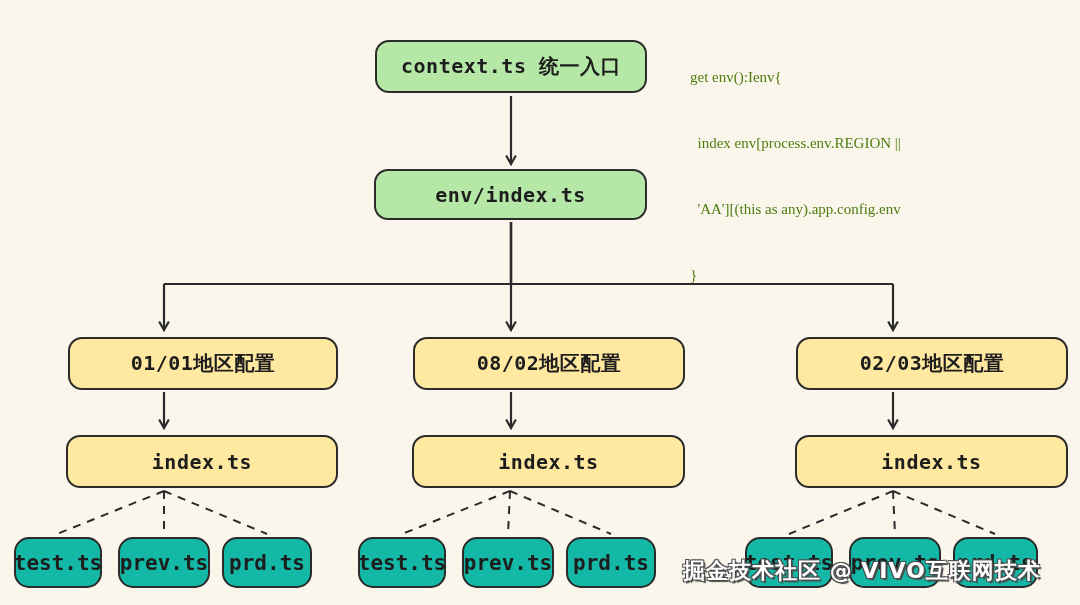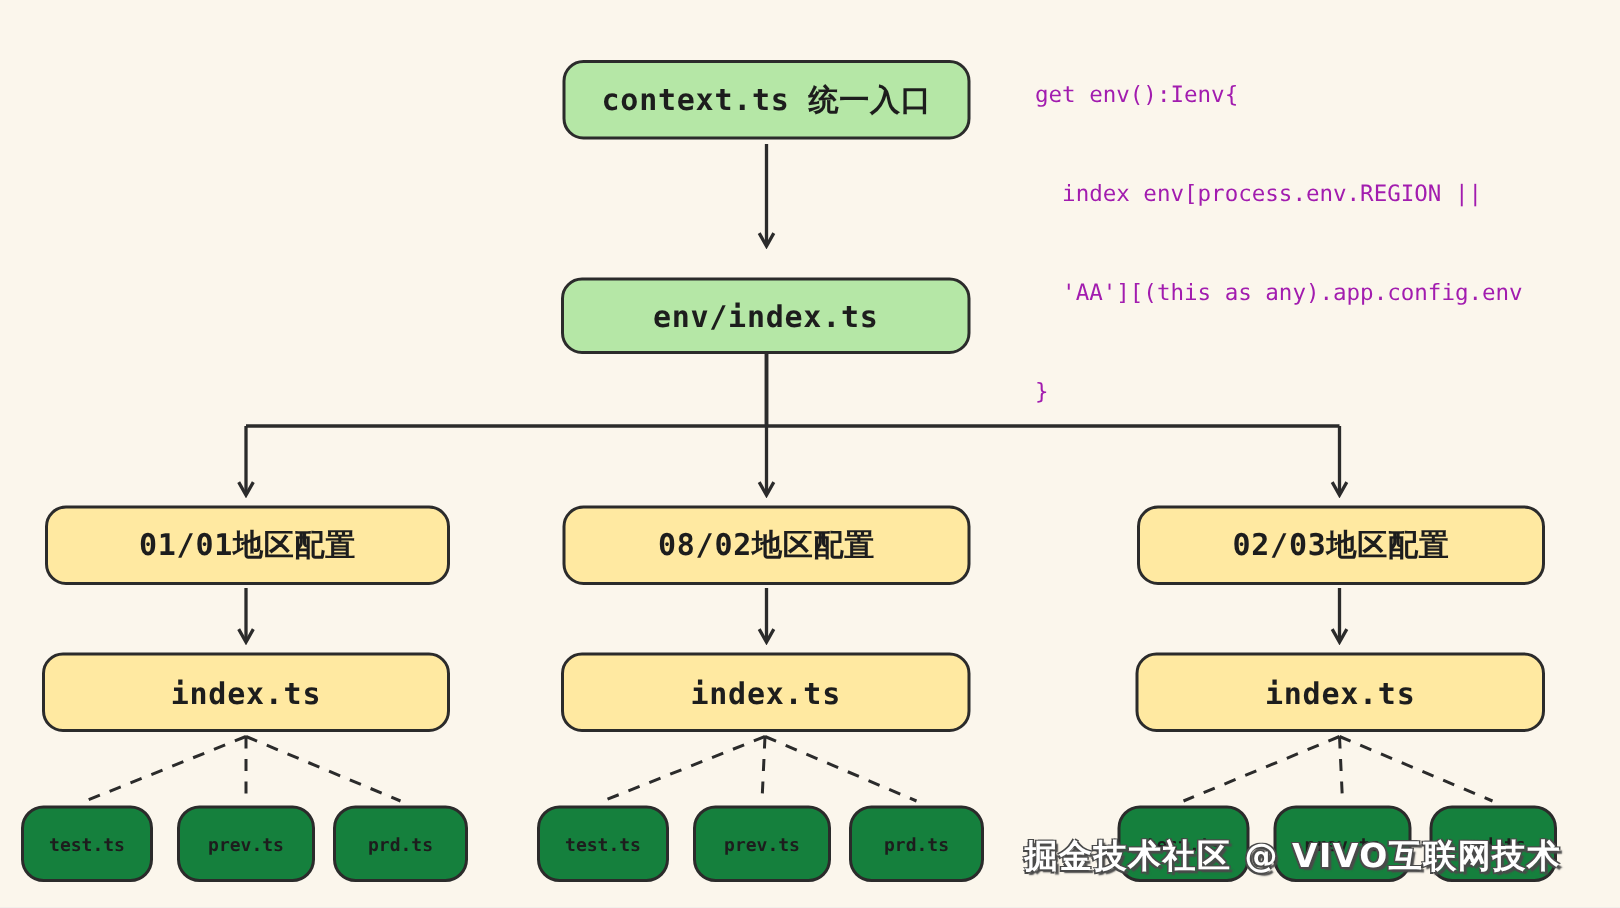--- a/index.html
+++ b/index.html
@@ -23,25 +23,25 @@
     position:absolute;
     display:flex; align-items:center; justify-content:center;
     border:2.5px solid #2b2b2b;
     border-radius:14px;
     font-weight:bold;
     font-size:20px;
     color:#1d1d1d;
     letter-spacing:0.5px;
   }
   .green { background:#b5e7a6;text-align:right; }
-  .yellow { background:#ffe9a1; }
-  .white  { background:#15803d; border-radius:15px; font-size:12px; letter-spacing:0; }
+  .yellow { background:#ffe9a1;margin-left:38px; }
+  .white  { background:#14b8a6; border-radius:15px; font-size:21px; letter-spacing:0; }
 
   .n-root { left:375px; top:40px;  width:272px; height:53px; }
-  .n-env  { left:374px; top:169px; width:273px; height:51px;margin-top:16px; }
+  .n-env  { left:374px; top:169px; width:273px; height:51px; }
 
   .n-r0 { left:30px;  top:337px; width:270px; height:53px; }
   .n-r1 { left:375px; top:337px; width:272px; height:53px; }
   .n-r2 { left:758px; top:337px; width:272px; height:53px; }
 
   .n-i0 { left:28px;  top:435px; width:272px; height:53px; }
   .n-i1 { left:374px; top:435px; width:273px; height:53px; }
   .n-i2 { left:757px; top:435px; width:273px; height:53px; }
 
   .n-l00 { left:14px;  top:537px; width:88px; height:51px; }
@@ -49,25 +49,26 @@
   .n-l02 { left:222px; top:537px; width:90px; height:51px; }
   .n-l10 { left:358px; top:537px; width:88px; height:51px; }
   .n-l11 { left:462px; top:537px; width:92px; height:51px; }
   .n-l12 { left:566px; top:537px; width:90px; height:51px; }
   .n-l20 { left:745px; top:537px; width:88px; height:51px; }
   .n-l21 { left:849px; top:537px; width:92px; height:51px; }
   .n-l22 { left:953px; top:537px; width:85px; height:51px; }
 
   .code {
     position:absolute;
-    left:690px; top:8px;
+    left:690px; top:22px;
     font-size:15px;
     line-height:22px;
-    color:#a21caf;
+    color:#4d7c0f;
     white-space:pre;
+    font-family:Liberation Serif, serif;
   }
 
   .watermark {
     position:absolute;
     left:683px; top:556px;
     font-family:"DejaVu Sans", sans-serif;
     font-size:22px;
     font-weight:bold;
     color:#ffffff;
     letter-spacing:1px;

